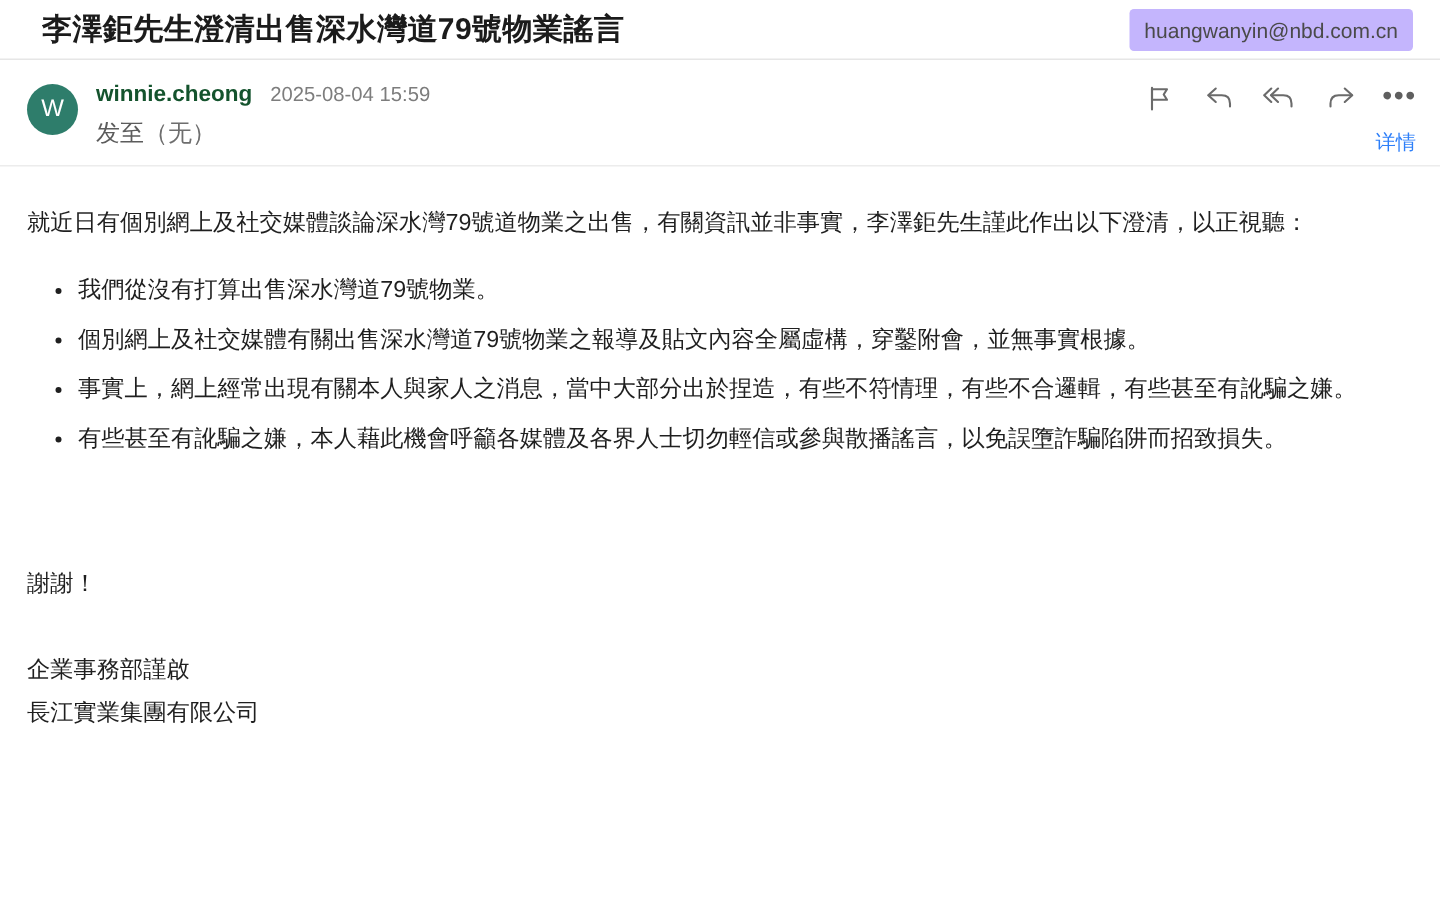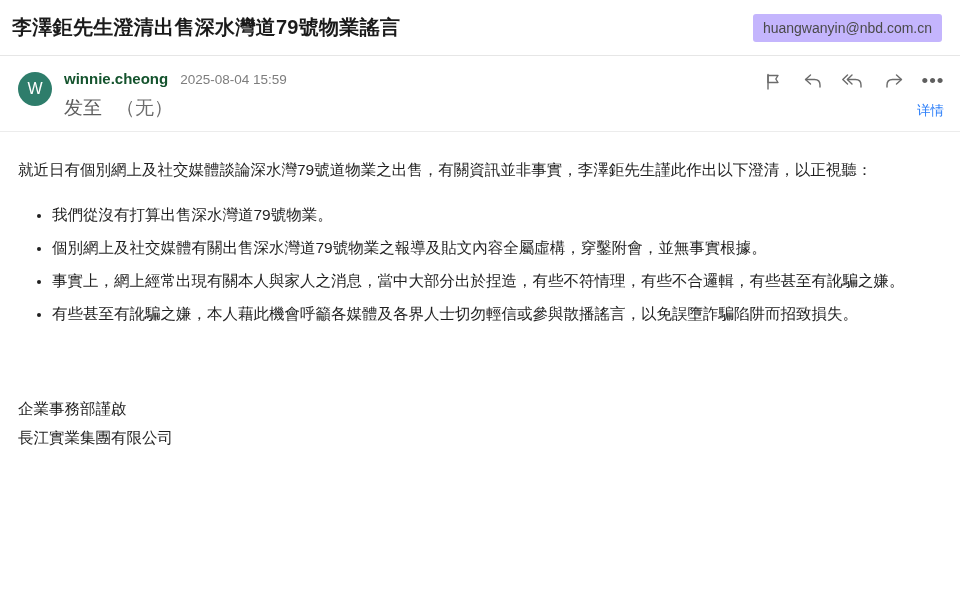--- a/index.html
+++ b/index.html
@@ -11,23 +11,23 @@
     height: 603px;
     background: #ffffff;
     font-family: "Liberation Sans", sans-serif;
     color: #1a1a1a;
     overflow: hidden;
   }
 
   
   .mail-header {
     position: relative;
-    height: 56px;
+    height: 40px;
     box-sizing: border-box;
-    padding: 0 18px 0 12px;
+    padding: 0 18px 0 28px;
     display: flex;
     align-items: center;
     justify-content: space-between;
     border-bottom: 1px solid #e6e6e6;
     background: #ffffff;
   }
   .mail-subject {
     font-size: 20px;
     font-weight: bold;
     color: #1b1b1b;
@@ -81,24 +81,23 @@
     font-size: 15px;
     font-weight: bold;
     color: #14532d;
   }
   .sent-time {
     font-size: 13.5px;
     color: #7d7d7d;
   }
   .meta-line2 {
     margin-top: 8px;
-    font-size: 19px;
+    font-size: 16px;
     color: #5c5c5c;
     display: flex;
-    gap: 14px;
   }
   .recipients-none {
     color: #6e6e6e;
   }
 
   .meta-actions {
     position: absolute;
     right: 16px;
     top: 14px;
     display: flex;
@@ -218,15 +217,16 @@
 
   <ul class="points">
     <li>我們從沒有打算出售深水灣道79號物業。</li>
     <li>個別網上及社交媒體有關出售深水灣道79號物業之報導及貼文內容全屬虛構，穿鑿附會，並無事實根據。</li>
     <li>事實上，網上經常出現有關本人與家人之消息，當中大部分出於捏造，有些不符情理，有些不合邏輯，有些甚至有訛騙之嫌。</li>
     <li>有些甚至有訛騙之嫌，本人藉此機會呼籲各媒體及各界人士切勿輕信或參與散播謠言，以免誤墮詐騙陷阱而招致損失。</li>
   </ul>
 
   <div class="spacer-block"></div>
 
+  <p class="thanks">謝謝！</p>
   <p class="sign-line">企業事務部謹啟</p>
   <p class="sign-line">長江實業集團有限公司</p>
 </div>
 
 </body></html>

